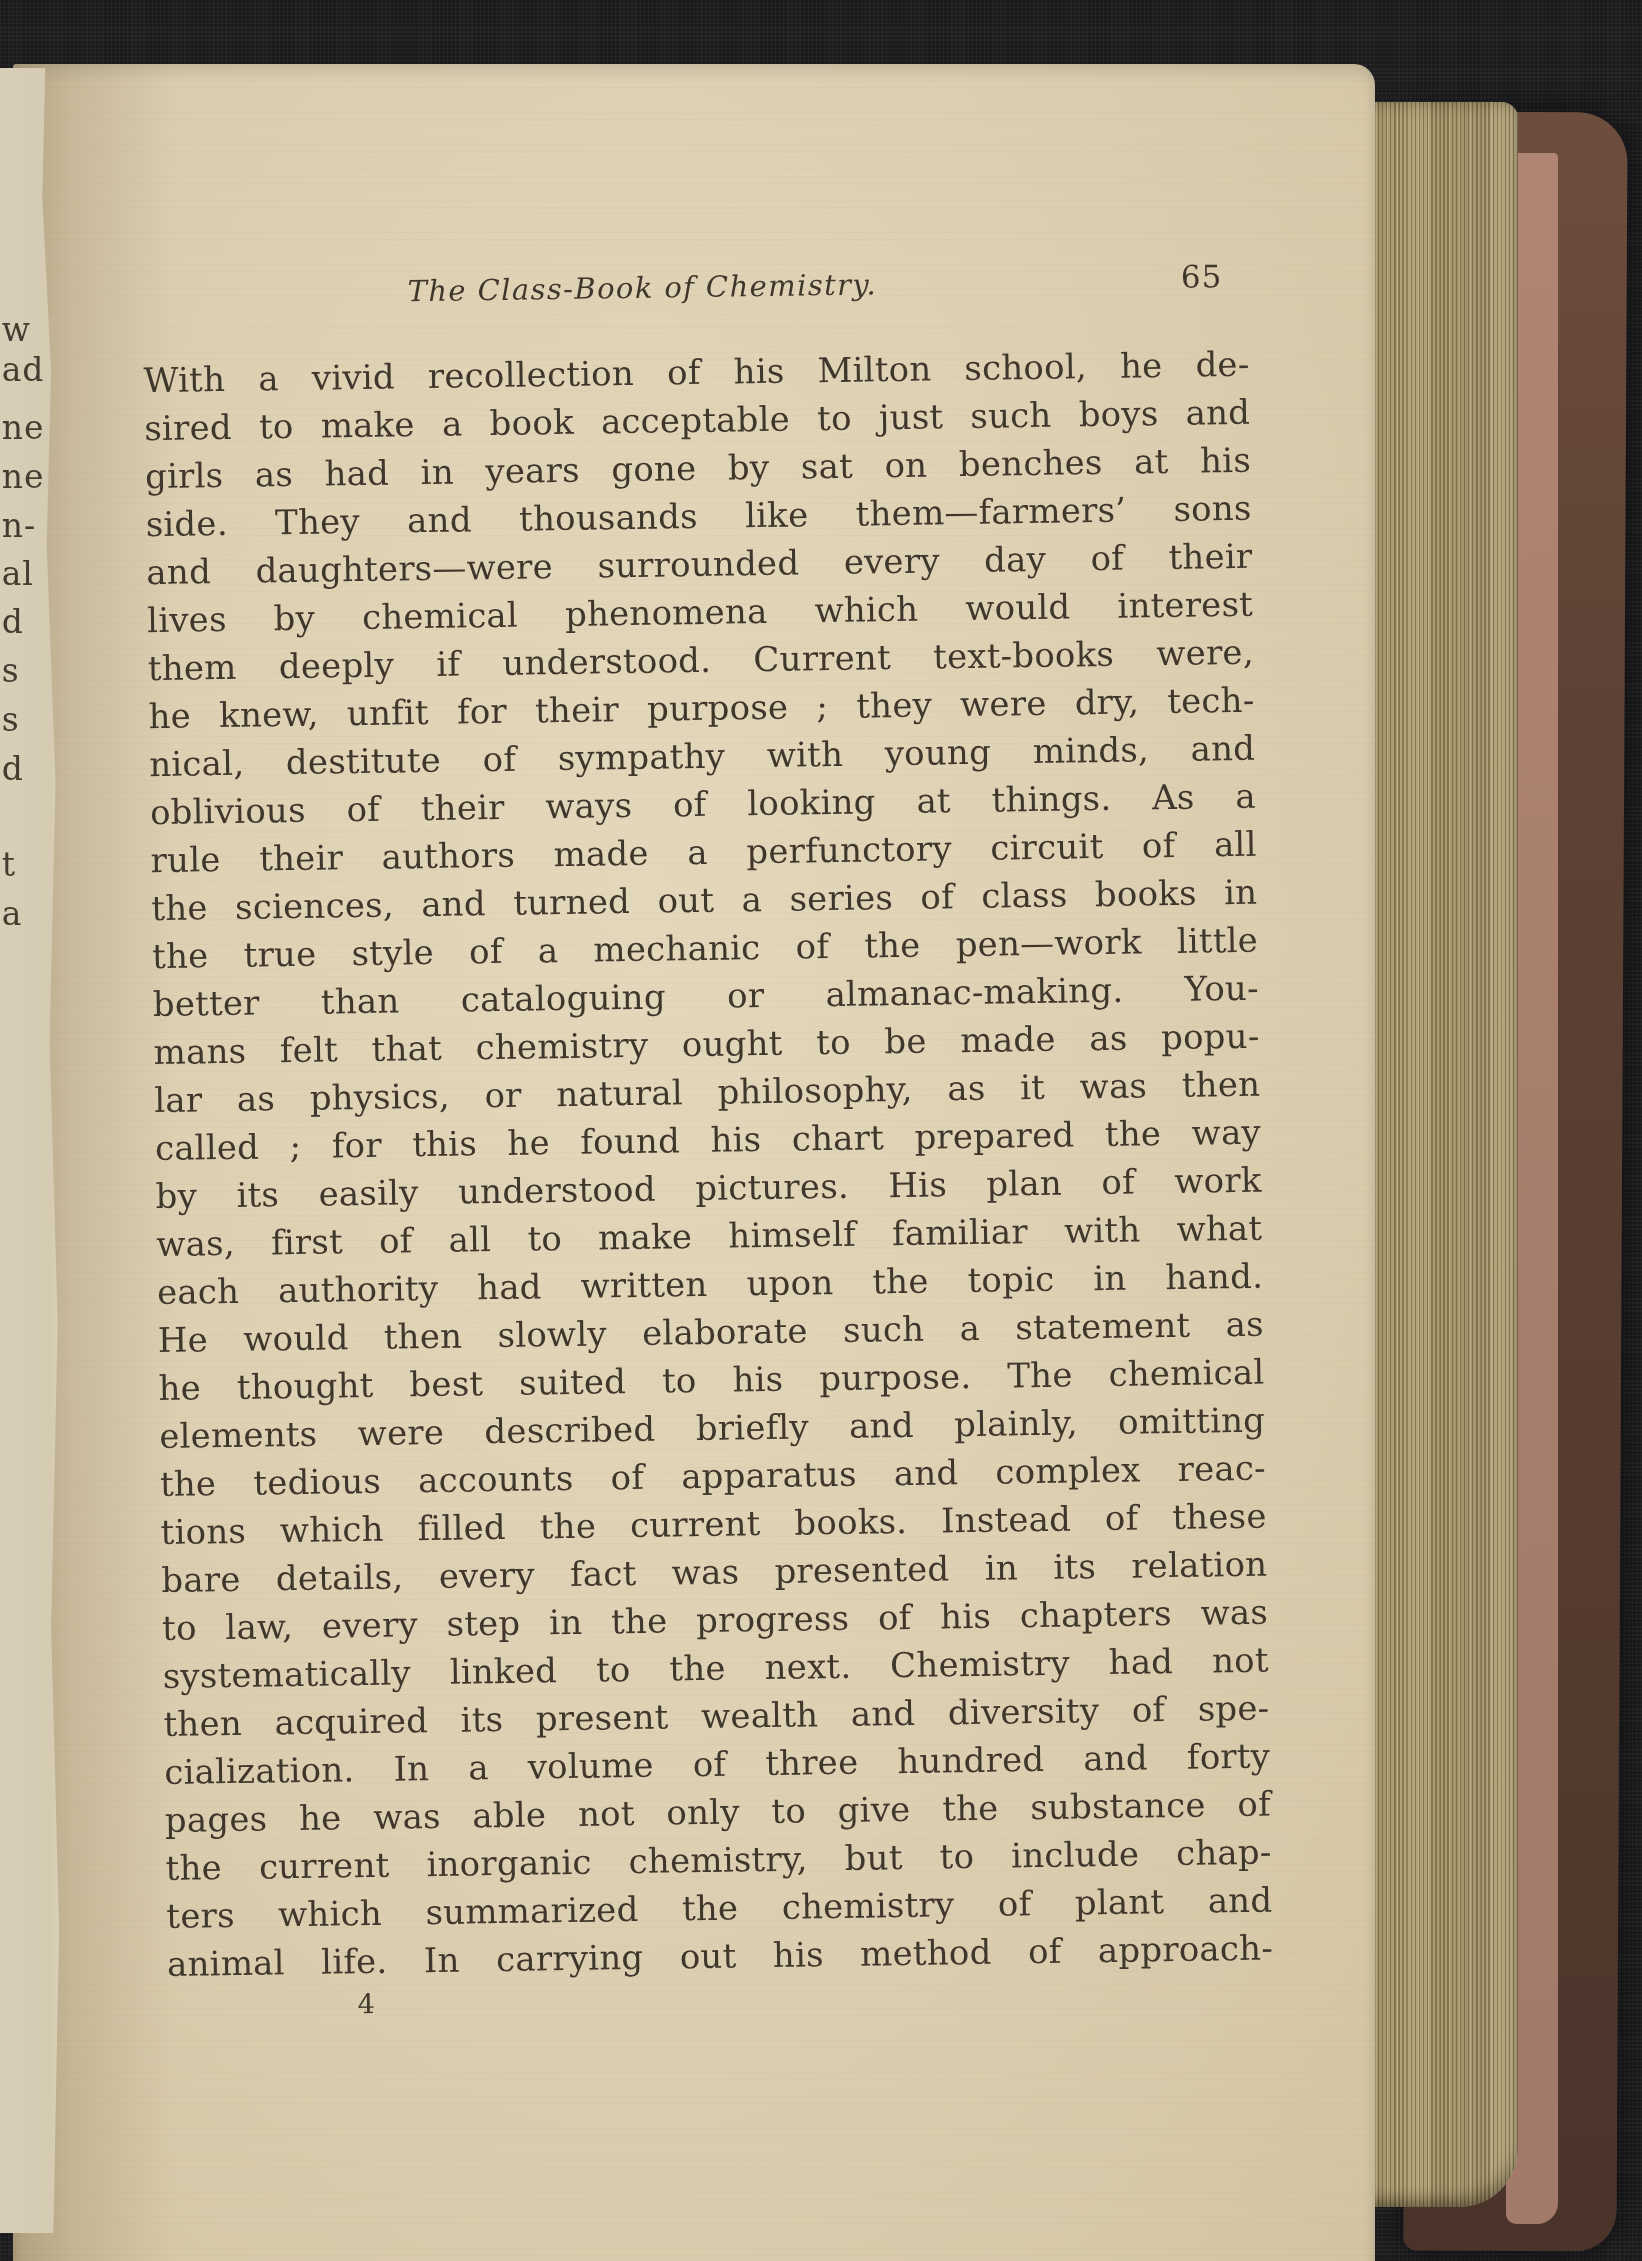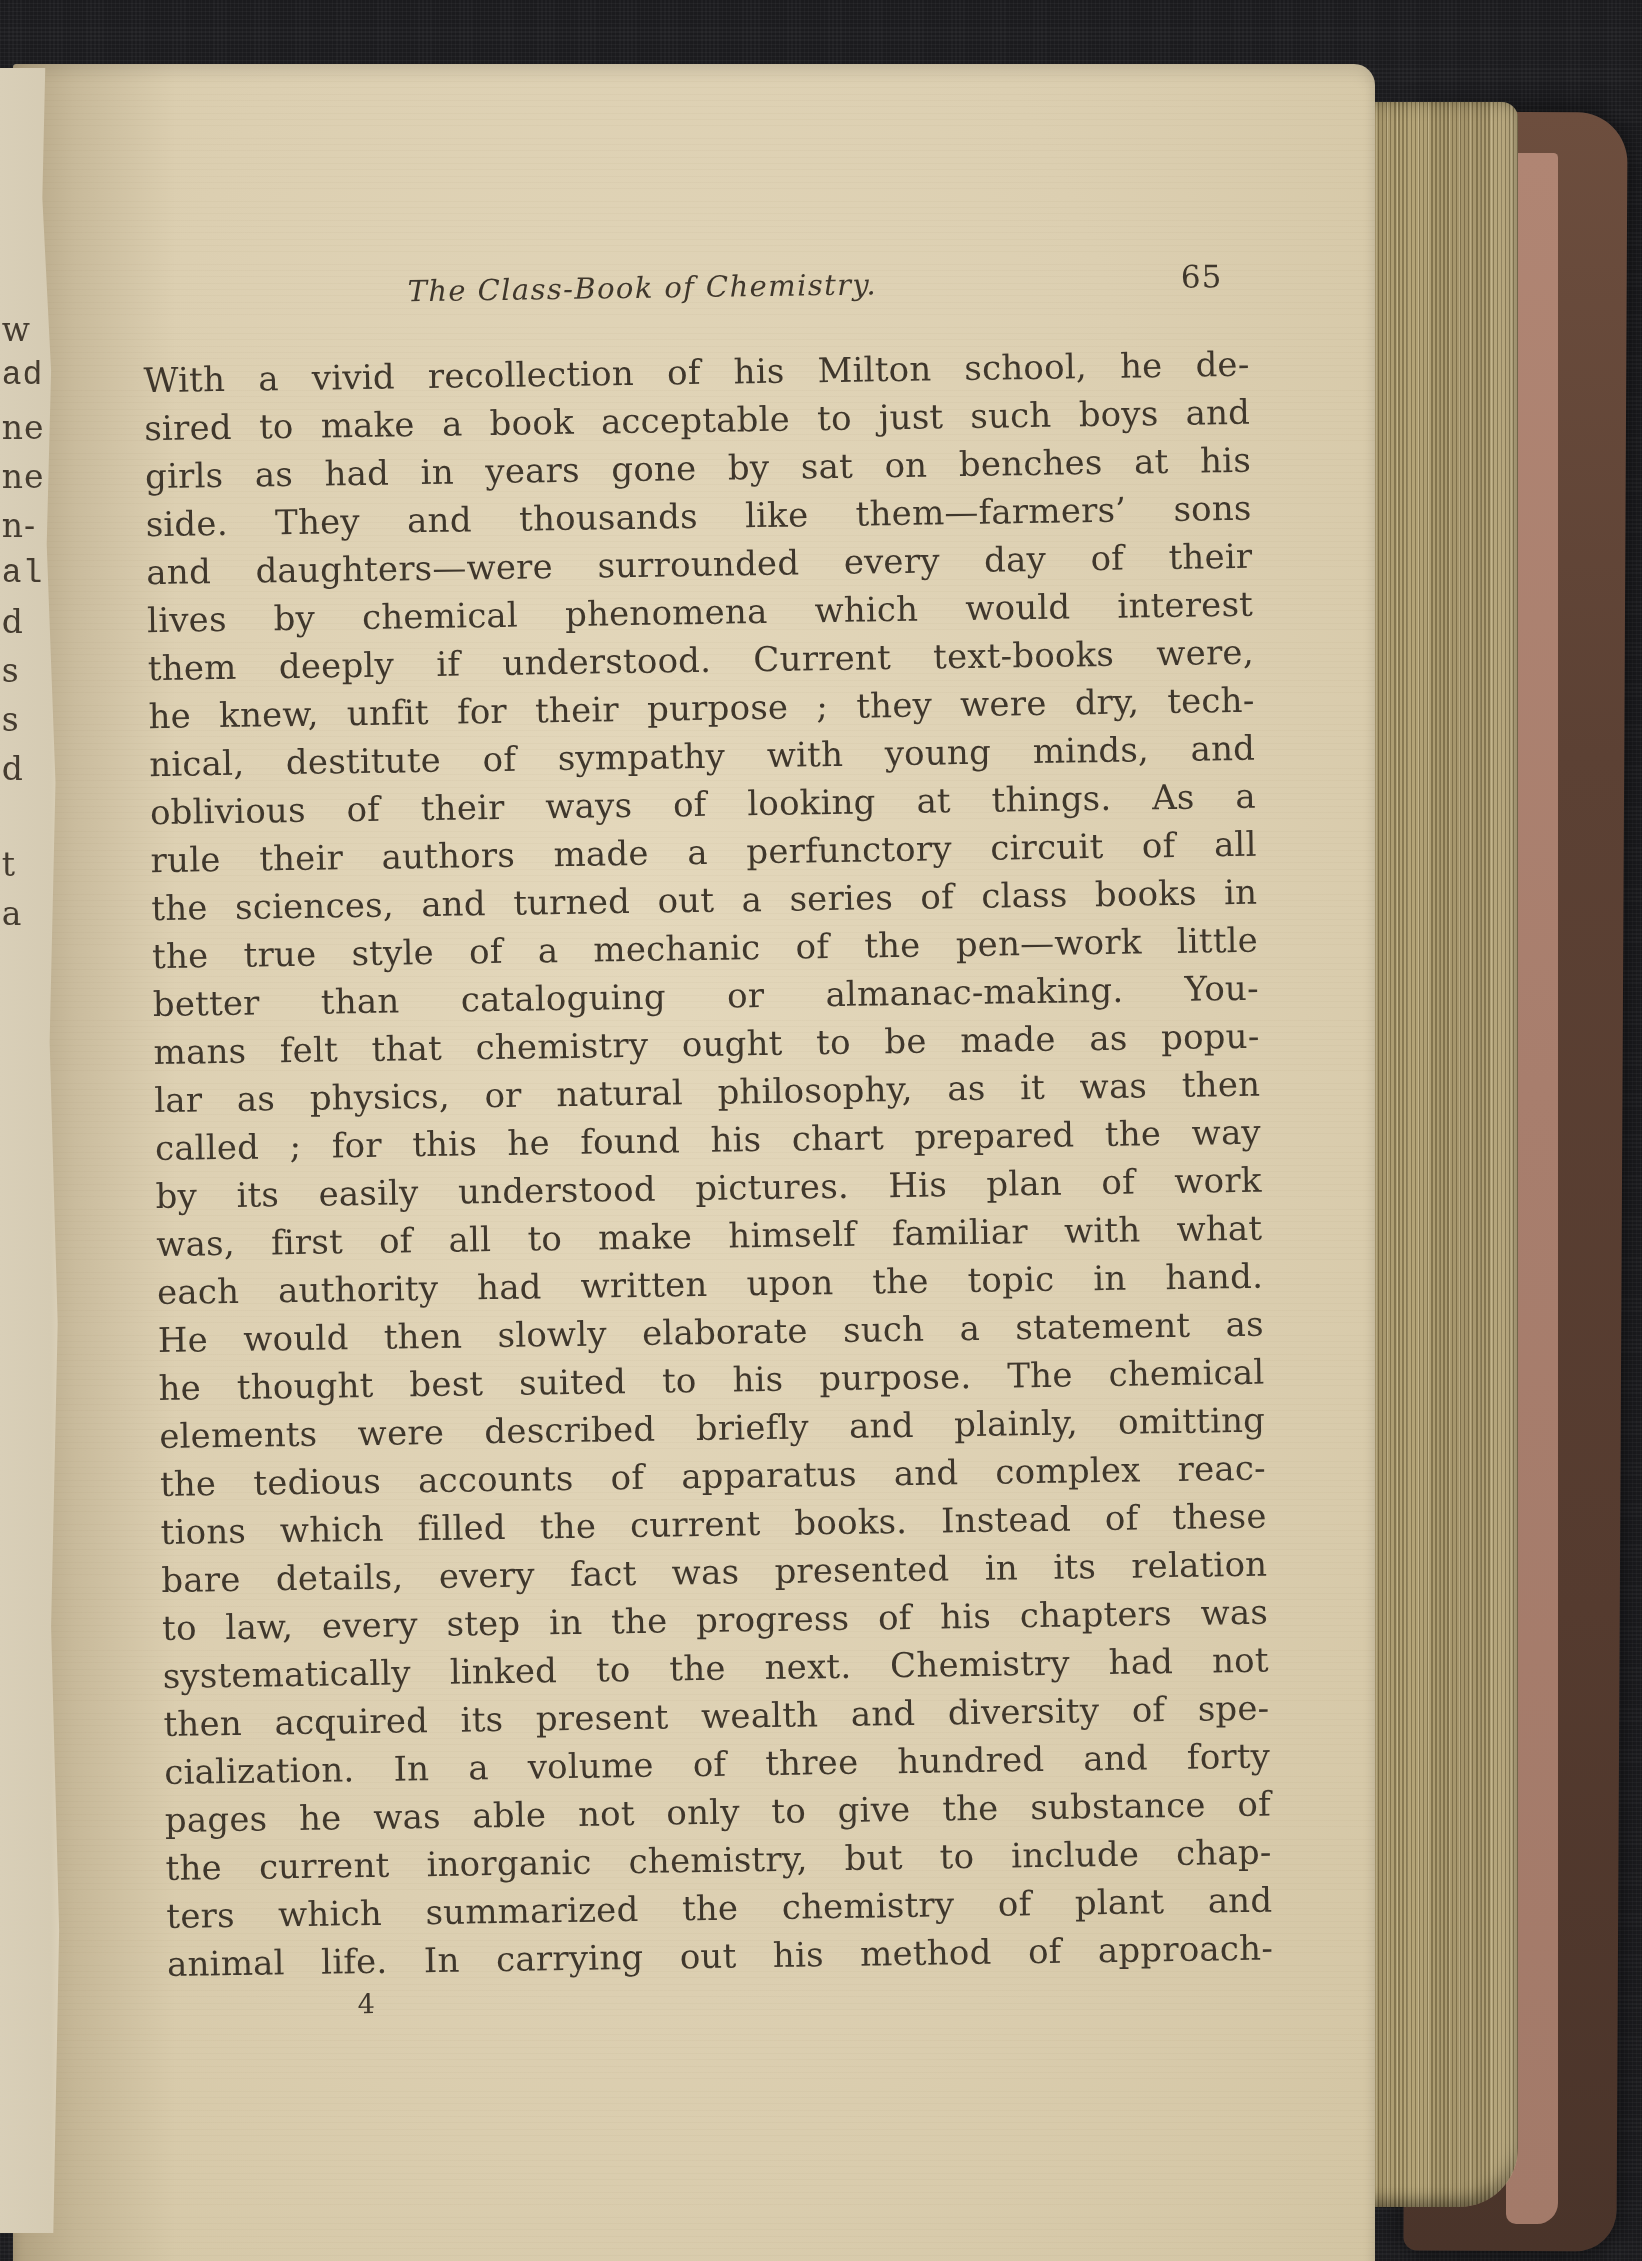--- a/index.html
+++ b/index.html
@@ -145,25 +145,25 @@
           <div class="line">the current inorganic chemistry, but to include chap-</div>
           <div class="line">ters which summarized the chemistry of plant and</div>
           <div class="line">animal life.  In carrying out his method of approach-</div>
         </div>
       <div class="signature">4</div>
     </div>
   </div>
 
   <div class="remnant">
       <span class="frag" style="top: 244px;">w</span>
-      <span class="frag" style="top: 290px; font-family: Liberation Mono, monospace;">ad</span>
+      <span class="frag" style="top: 284px;">ad</span>
       <span class="frag" style="top: 342px;">ne</span>
       <span class="frag" style="top: 391px;">ne</span>
       <span class="frag" style="top: 440px;">n-</span>
-      <span class="frag" style="top: 488px; font-family: Liberation Mono, monospace;">al</span>
+      <span class="frag" style="top: 488px;">al</span>
       <span class="frag" style="top: 536px;">d</span>
       <span class="frag" style="top: 585px;">s</span>
       <span class="frag" style="top: 634px;">s</span>
       <span class="frag" style="top: 683px;">d</span>
       <span class="frag" style="top: 779px;">t</span>
       <span class="frag" style="top: 828px;">a</span>
     </div>
 
 </div>
 

